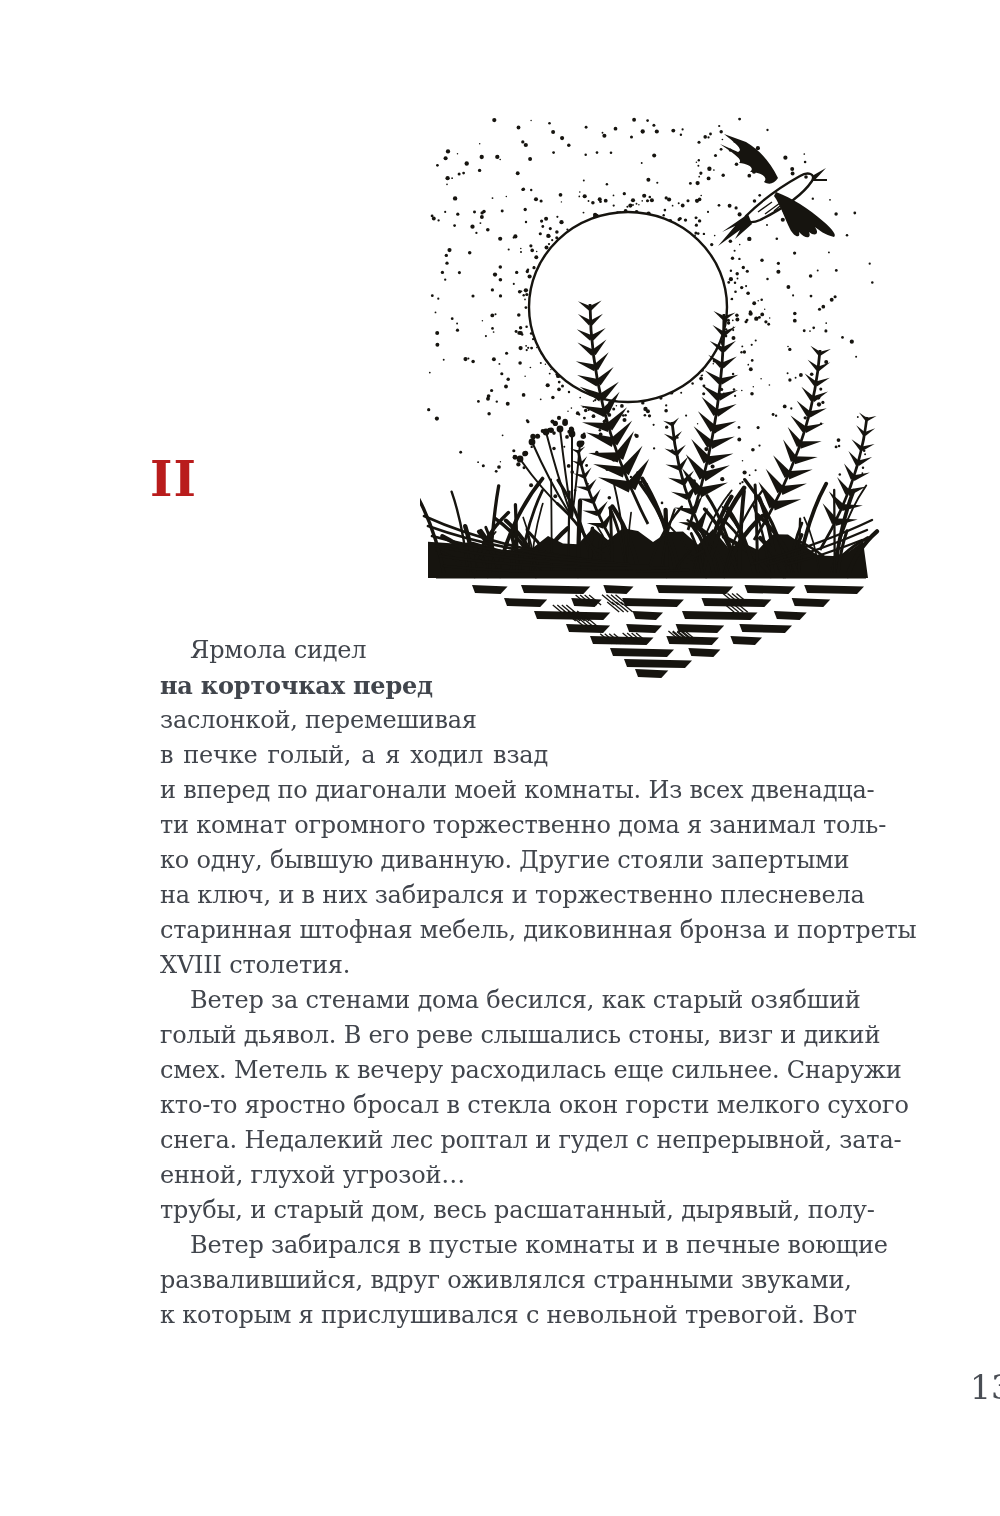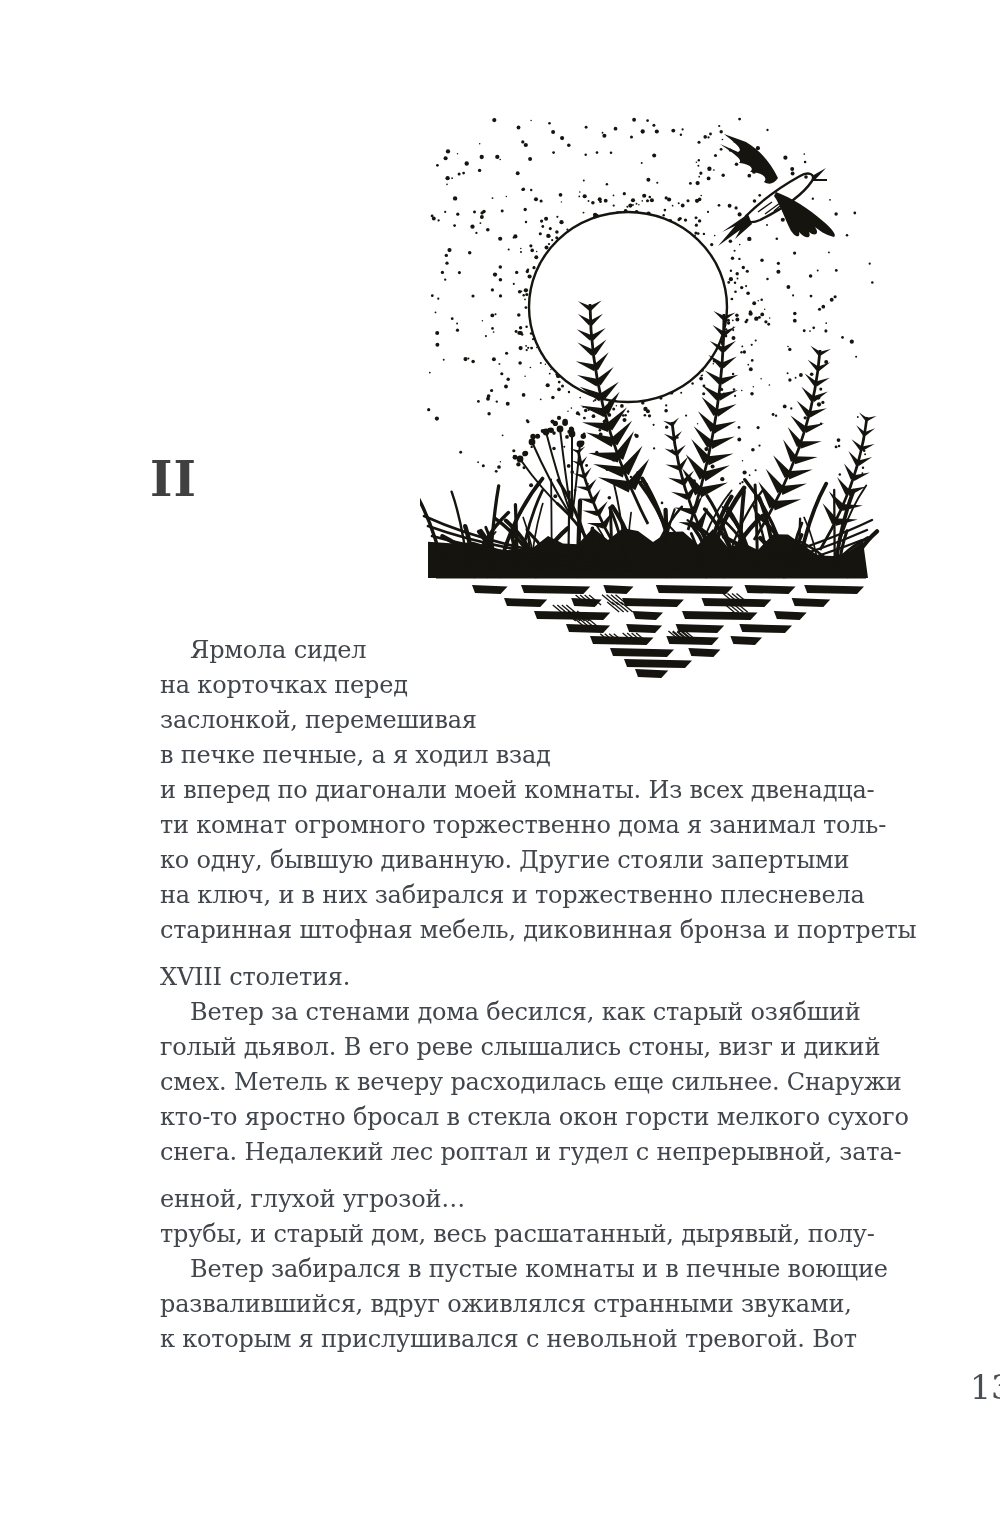--- a/index.html
+++ b/index.html
@@ -2,32 +2,32 @@
 <html><head>
 <meta charset="utf-8">
 <style>
   html,body{margin:0;padding:0;background:#e8e8e8;}
   .page{
     position:relative;width:1000px;height:1516px;background:#ffffff;
     overflow:hidden;font-family:"DejaVu Serif", serif;margin:0 auto;
   }
   .chapter-heading{
     position:absolute;left:150px;top:455px;
-    font-size:48px;font-weight:700;line-height:1;color:#404040;
+    font-size:48px;font-weight:700;line-height:1;color:#b91c1c;
     letter-spacing:1px;
   }
   .body-text{
     position:absolute;left:160px;top:633px;width:683px;
     font-size:24px;line-height:35px;color:#41454c;letter-spacing:-0.2px;
   }
   .line{
     text-align:justify;text-align-last:justify;
     box-sizing:border-box;width:683px;white-space:nowrap;
   }
-  .line.endpar{text-align-last:left;margin-top:12px;}
+  .line.endpar{text-align-last:left;}
   .line.indent{padding-left:30px;}
   .page-number{
     position:absolute;left:12px;top:1368px;width:100%;
     text-align:right;font-size:33px;color:#494d54;
   }
   .illustration{position:absolute;left:420px;top:112px;width:460px;height:580px;}
 </style>
 </head>
 <body>
 
@@ -963,23 +963,23 @@
       <path d="M 46 78 L 60 68 M 53 80 L 68 69 M 62 77 L 74 67" stroke="#16140f" stroke-width="1.4" fill="none"></path>
       <path d="M 64 58 C 80 64 96 74 112 88 C 120 95 125 101 122 103 C 113 101 107 96 103 93 C 108 100 103 103 97 98 C 100 105 93 105 87 98 C 89 105 82 103 78 95 C 73 85 68 70 62 62 Z" fill="#16140f"></path>
       <path d="M 36 80 L 10 98 L 23 92 L 6 112 L 28 96 L 23 105 L 40 90 Z" fill="#16140f"></path>
     </g>
   </svg>
 
   <div class="chapter-heading">II</div>
 
   <div class="body-text">
       <div class="line indent" style="width: 196px;">Ярмола сидел</div>
-      <div class="line" style="width: 243px;">на корточках перед</div>
+      <div class="line" style="width: 243px; font-weight: bold;">на корточках перед</div>
       <div class="line" style="width: 255px;">заслонкой, перемешивая</div>
-      <div class="line" style="width: 388px;">в печке печные, а я ходил взад</div>
+      <div class="line" style="width: 388px;">в печке голый, а я ходил взад</div>
       <div class="line">и вперед по диагонали моей комнаты. Из всех двенадца-</div>
       <div class="line">ти комнат огромного торжественно дома я занимал толь-</div>
       <div class="line">ко одну, бывшую диванную. Другие стояли запертыми</div>
       <div class="line">на ключ, и в них забирался и торжественно плесневела</div>
       <div class="line">старинная штофная мебель, диковинная бронза и портреты</div>
       <div class="line endpar">XVIII столетия.</div>
       <div class="line indent">Ветер за стенами дома бесился, как старый озябший</div>
       <div class="line">голый дьявол. В его реве слышались стоны, визг и дикий</div>
       <div class="line">смех. Метель к вечеру расходилась еще сильнее. Снаружи</div>
       <div class="line">кто-то яростно бросал в стекла окон горсти мелкого сухого</div>

